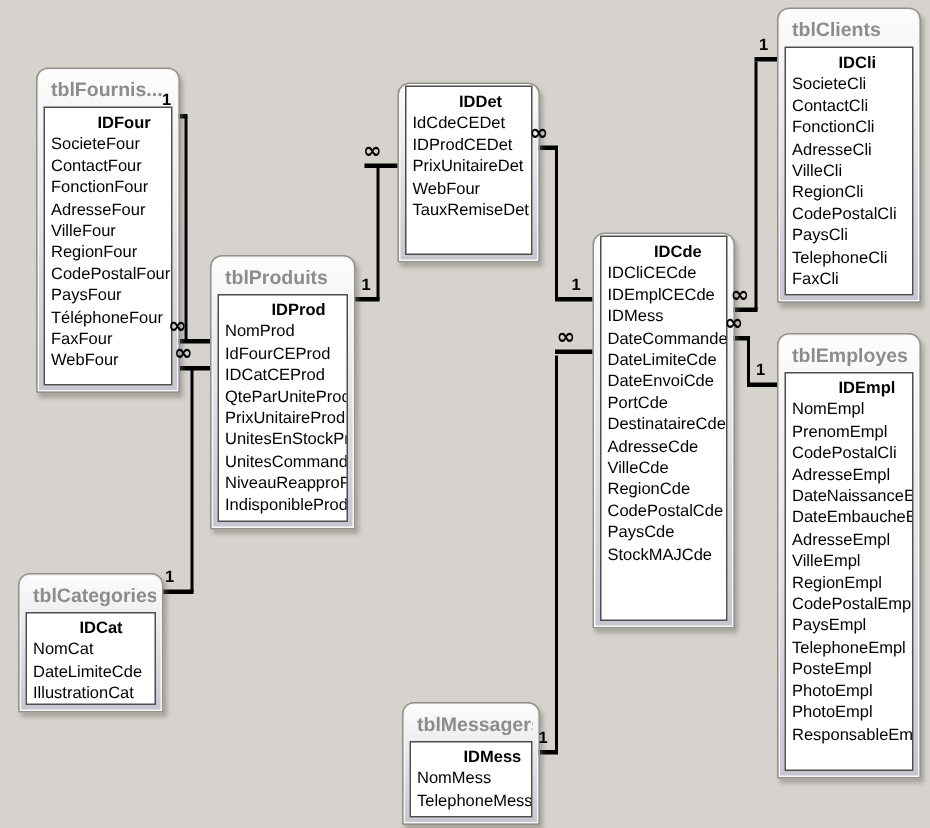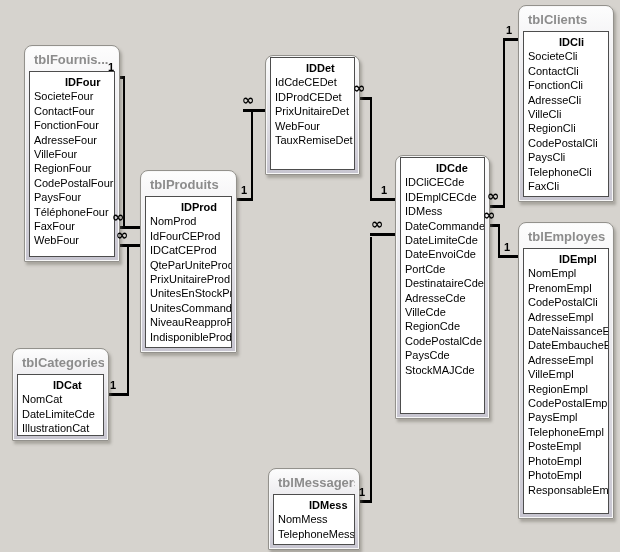--- a/index.html
+++ b/index.html
@@ -151,21 +151,21 @@
         <div class="field">IDCatCEProd</div>
         <div class="field">QteParUniteProd</div>
         <div class="field">PrixUnitaireProd</div>
         <div class="field">UnitesEnStockPro</div>
         <div class="field">UnitesCommande</div>
         <div class="field">NiveauReapproPr</div>
         <div class="field">IndisponibleProd</div>
       </div>
   </div>
 
-  <div class="tbl" style="left:12px;top:348px;width:95px;height:91px">
+  <div class="tbl" style="left:12px;top:382px;width:95px;height:91px">
     <div class="tbl-header">
       <span class="tbl-title">tblCategories</span>
     </div>
     <div class="tbl-body">
         <div class="field pk">IDCat</div>
         <div class="field">NomCat</div>
         <div class="field">DateLimiteCde</div>
         <div class="field">IllustrationCat</div>
       </div>
   </div>

